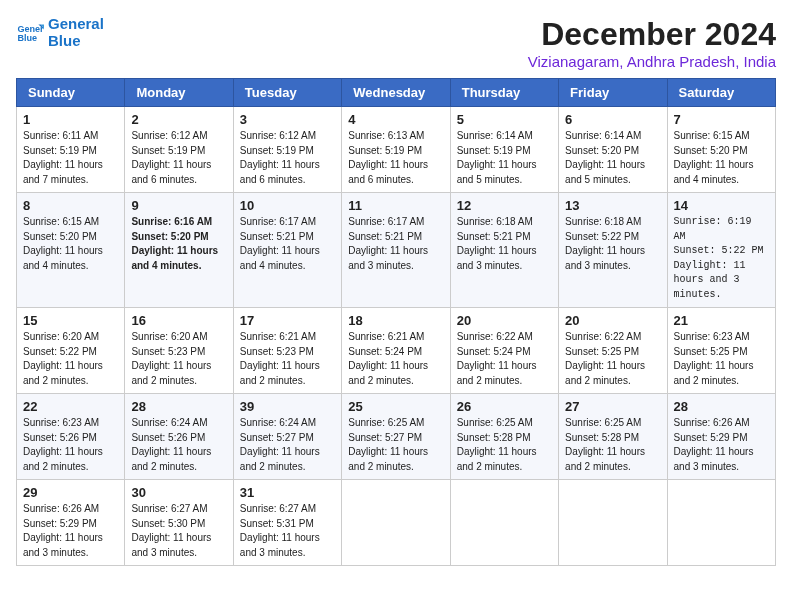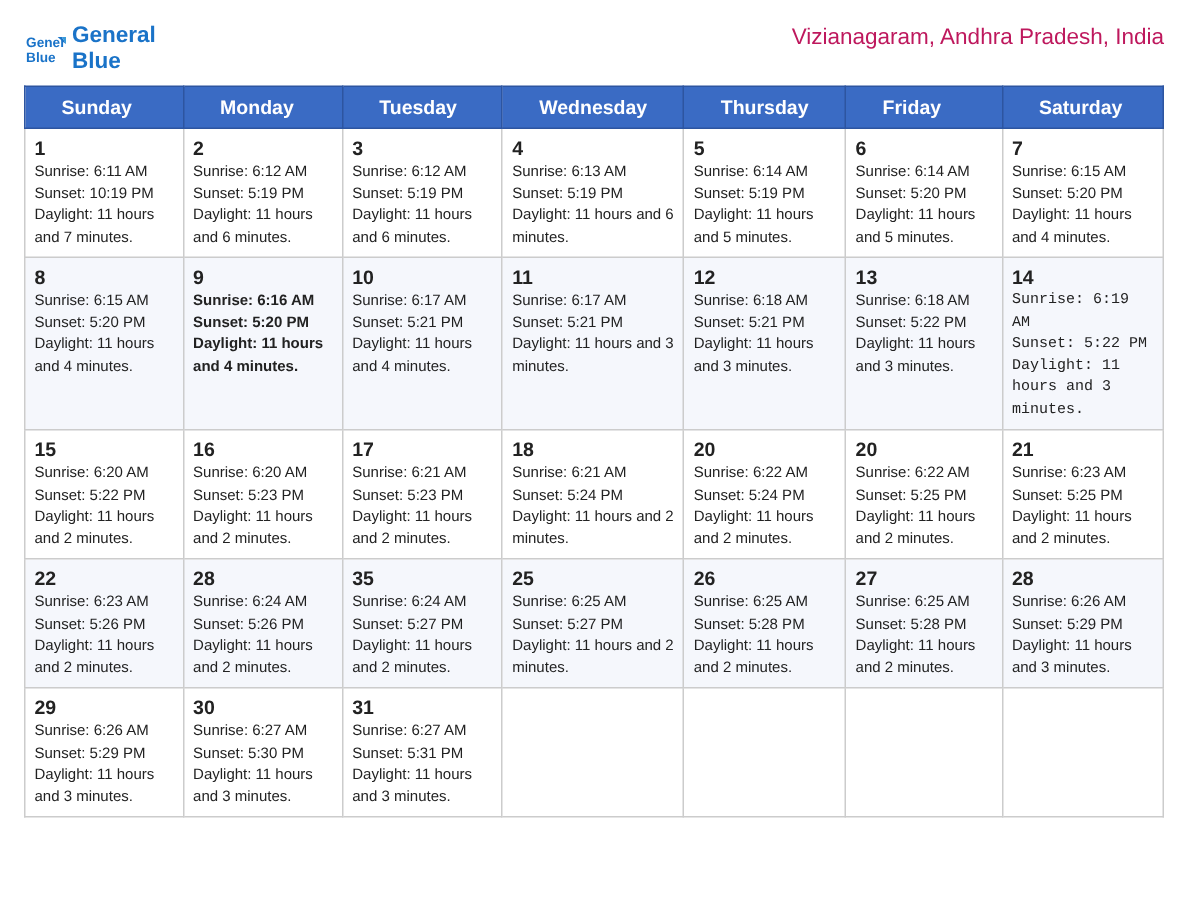--- a/index.html
+++ b/index.html
@@ -28,33 +28,33 @@
     .title-block {
       text-align: right;
     }
     .month-title {
       font-size: 32px;
       font-weight: bold;
       color: #222;
     }
     .location {
       font-size: 15px;
-      color: #be185d;
+      color: #6d28d9;
     }
     .calendar {
       width: 100%;
       border-collapse: collapse;
       border: 1px solid #ccc;
     }
     .calendar th {
       background: #3a6bc4;
       color: #fff;
       font-size: 13px;
       font-weight: bold;
-      padding: 6px 24px;
+      padding: 6px 11px;
       text-align: left;
       border: 1px solid #2d55a0;
     }
     .calendar td {
       vertical-align: top;
       border: 1px solid #ccc;
       padding: 5px 6px;
       font-size: 10.5px;
       color: #222;
       width: 108px;
@@ -89,20 +89,21 @@
       <text x="2" y="32" font-size="13" font-weight="bold" fill="#1a73c8">Blue</text>
       <polygon points="32,8 40,15 36,8" fill="#1a73c8"></polygon>
       <polygon points="36,8 40,15 40,8" fill="#3a9ad9"></polygon>
     </svg>
     <div style="line-height:1.1;">
       <div style="font-size:15px;font-weight:bold;color:#1a73c8;">General</div>
       <div style="font-size:15px;font-weight:bold;color:#1a73c8;">Blue</div>
     </div>
   </div>
   <div class="title-block">
+    <div class="month-title">December 2024</div>
     <div class="location">Vizianagaram, Andhra Pradesh, India</div>
   </div>
 </div>
 
 <table class="calendar">
   <thead>
     <tr id="header-row">
         <th>Sunday</th>
         <th>Monday</th>
         <th>Tuesday</th>
@@ -110,21 +111,21 @@
         <th>Thursday</th>
         <th>Friday</th>
         <th>Saturday</th>
       </tr>
   </thead>
   <tbody id="calendar-body">
       <tr>
         <td>
           <span class="day-number">1</span>
           <div class="cell-text" style="white-space: pre-line;">Sunrise: 6:11 AM
-Sunset: 10:19 PM
+Sunset: 5:19 PM
 Daylight: 11 hours and 7 minutes.</div>
         </td>
         <td>
           <span class="day-number">2</span>
           <div class="cell-text" style="white-space: pre-line;">Sunrise: 6:12 AM
 Sunset: 5:19 PM
 Daylight: 11 hours and 6 minutes.</div>
         </td>
         <td>
           <span class="day-number">3</span>
@@ -252,21 +253,21 @@
 Sunset: 5:26 PM
 Daylight: 11 hours and 2 minutes.</div>
         </td>
         <td>
           <span class="day-number">28</span>
           <div class="cell-text" style="white-space: pre-line;">Sunrise: 6:24 AM
 Sunset: 5:26 PM
 Daylight: 11 hours and 2 minutes.</div>
         </td>
         <td>
-          <span class="day-number">35</span>
+          <span class="day-number">39</span>
           <div class="cell-text" style="white-space: pre-line;">Sunrise: 6:24 AM
 Sunset: 5:27 PM
 Daylight: 11 hours and 2 minutes.</div>
         </td>
         <td>
           <span class="day-number">25</span>
           <div class="cell-text" style="white-space: pre-line;">Sunrise: 6:25 AM
 Sunset: 5:27 PM
 Daylight: 11 hours and 2 minutes.</div>
         </td>

